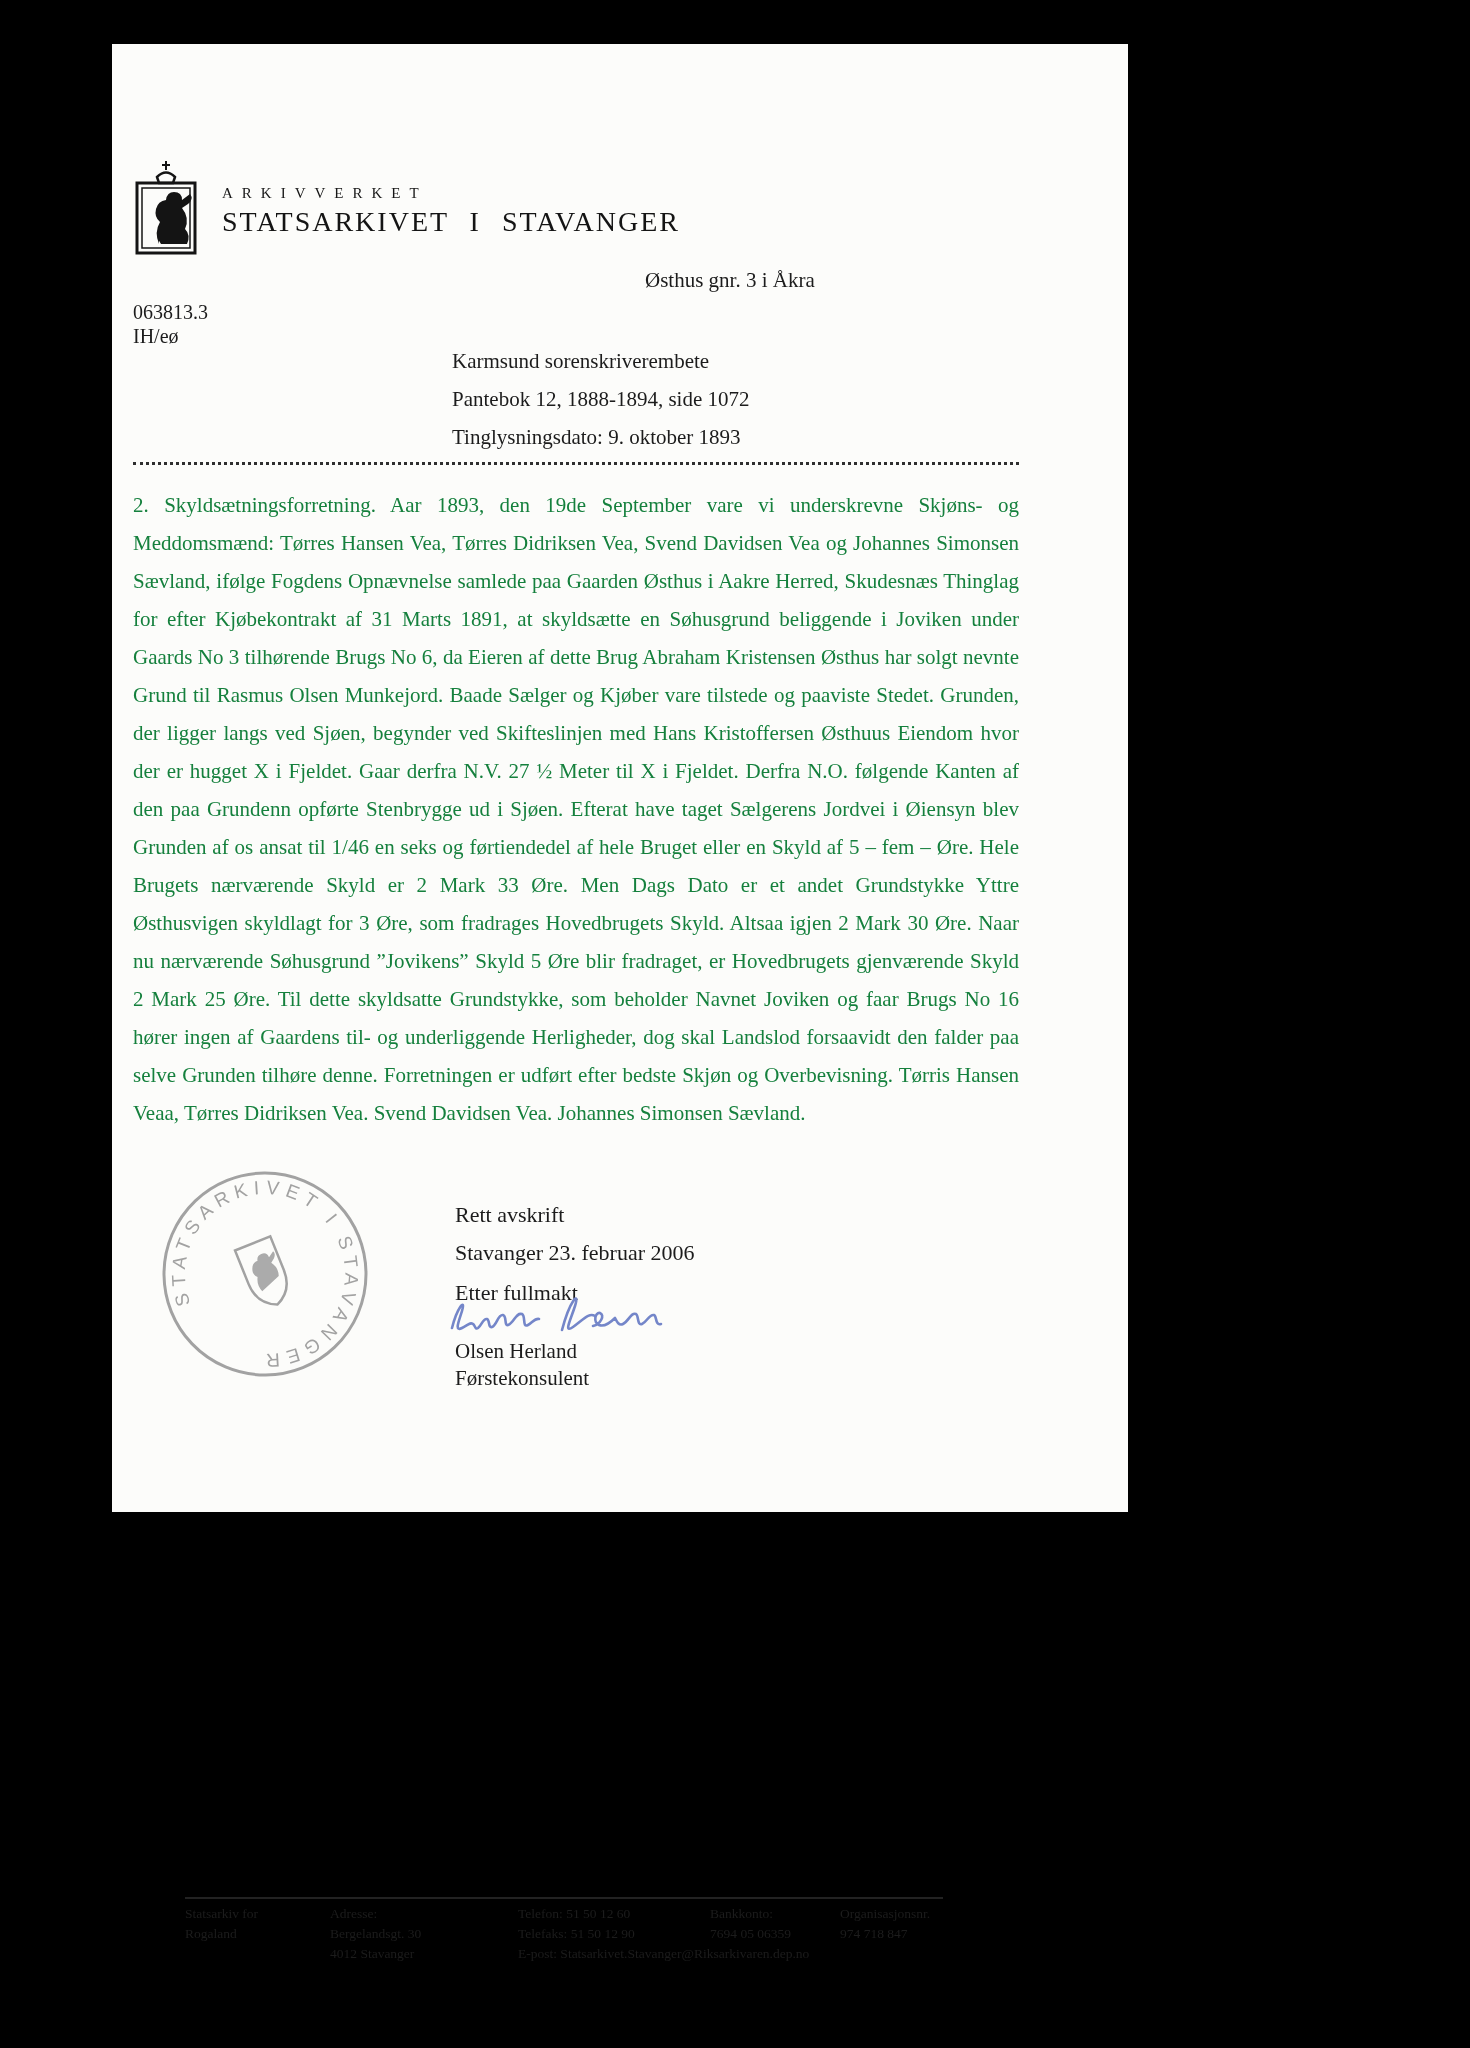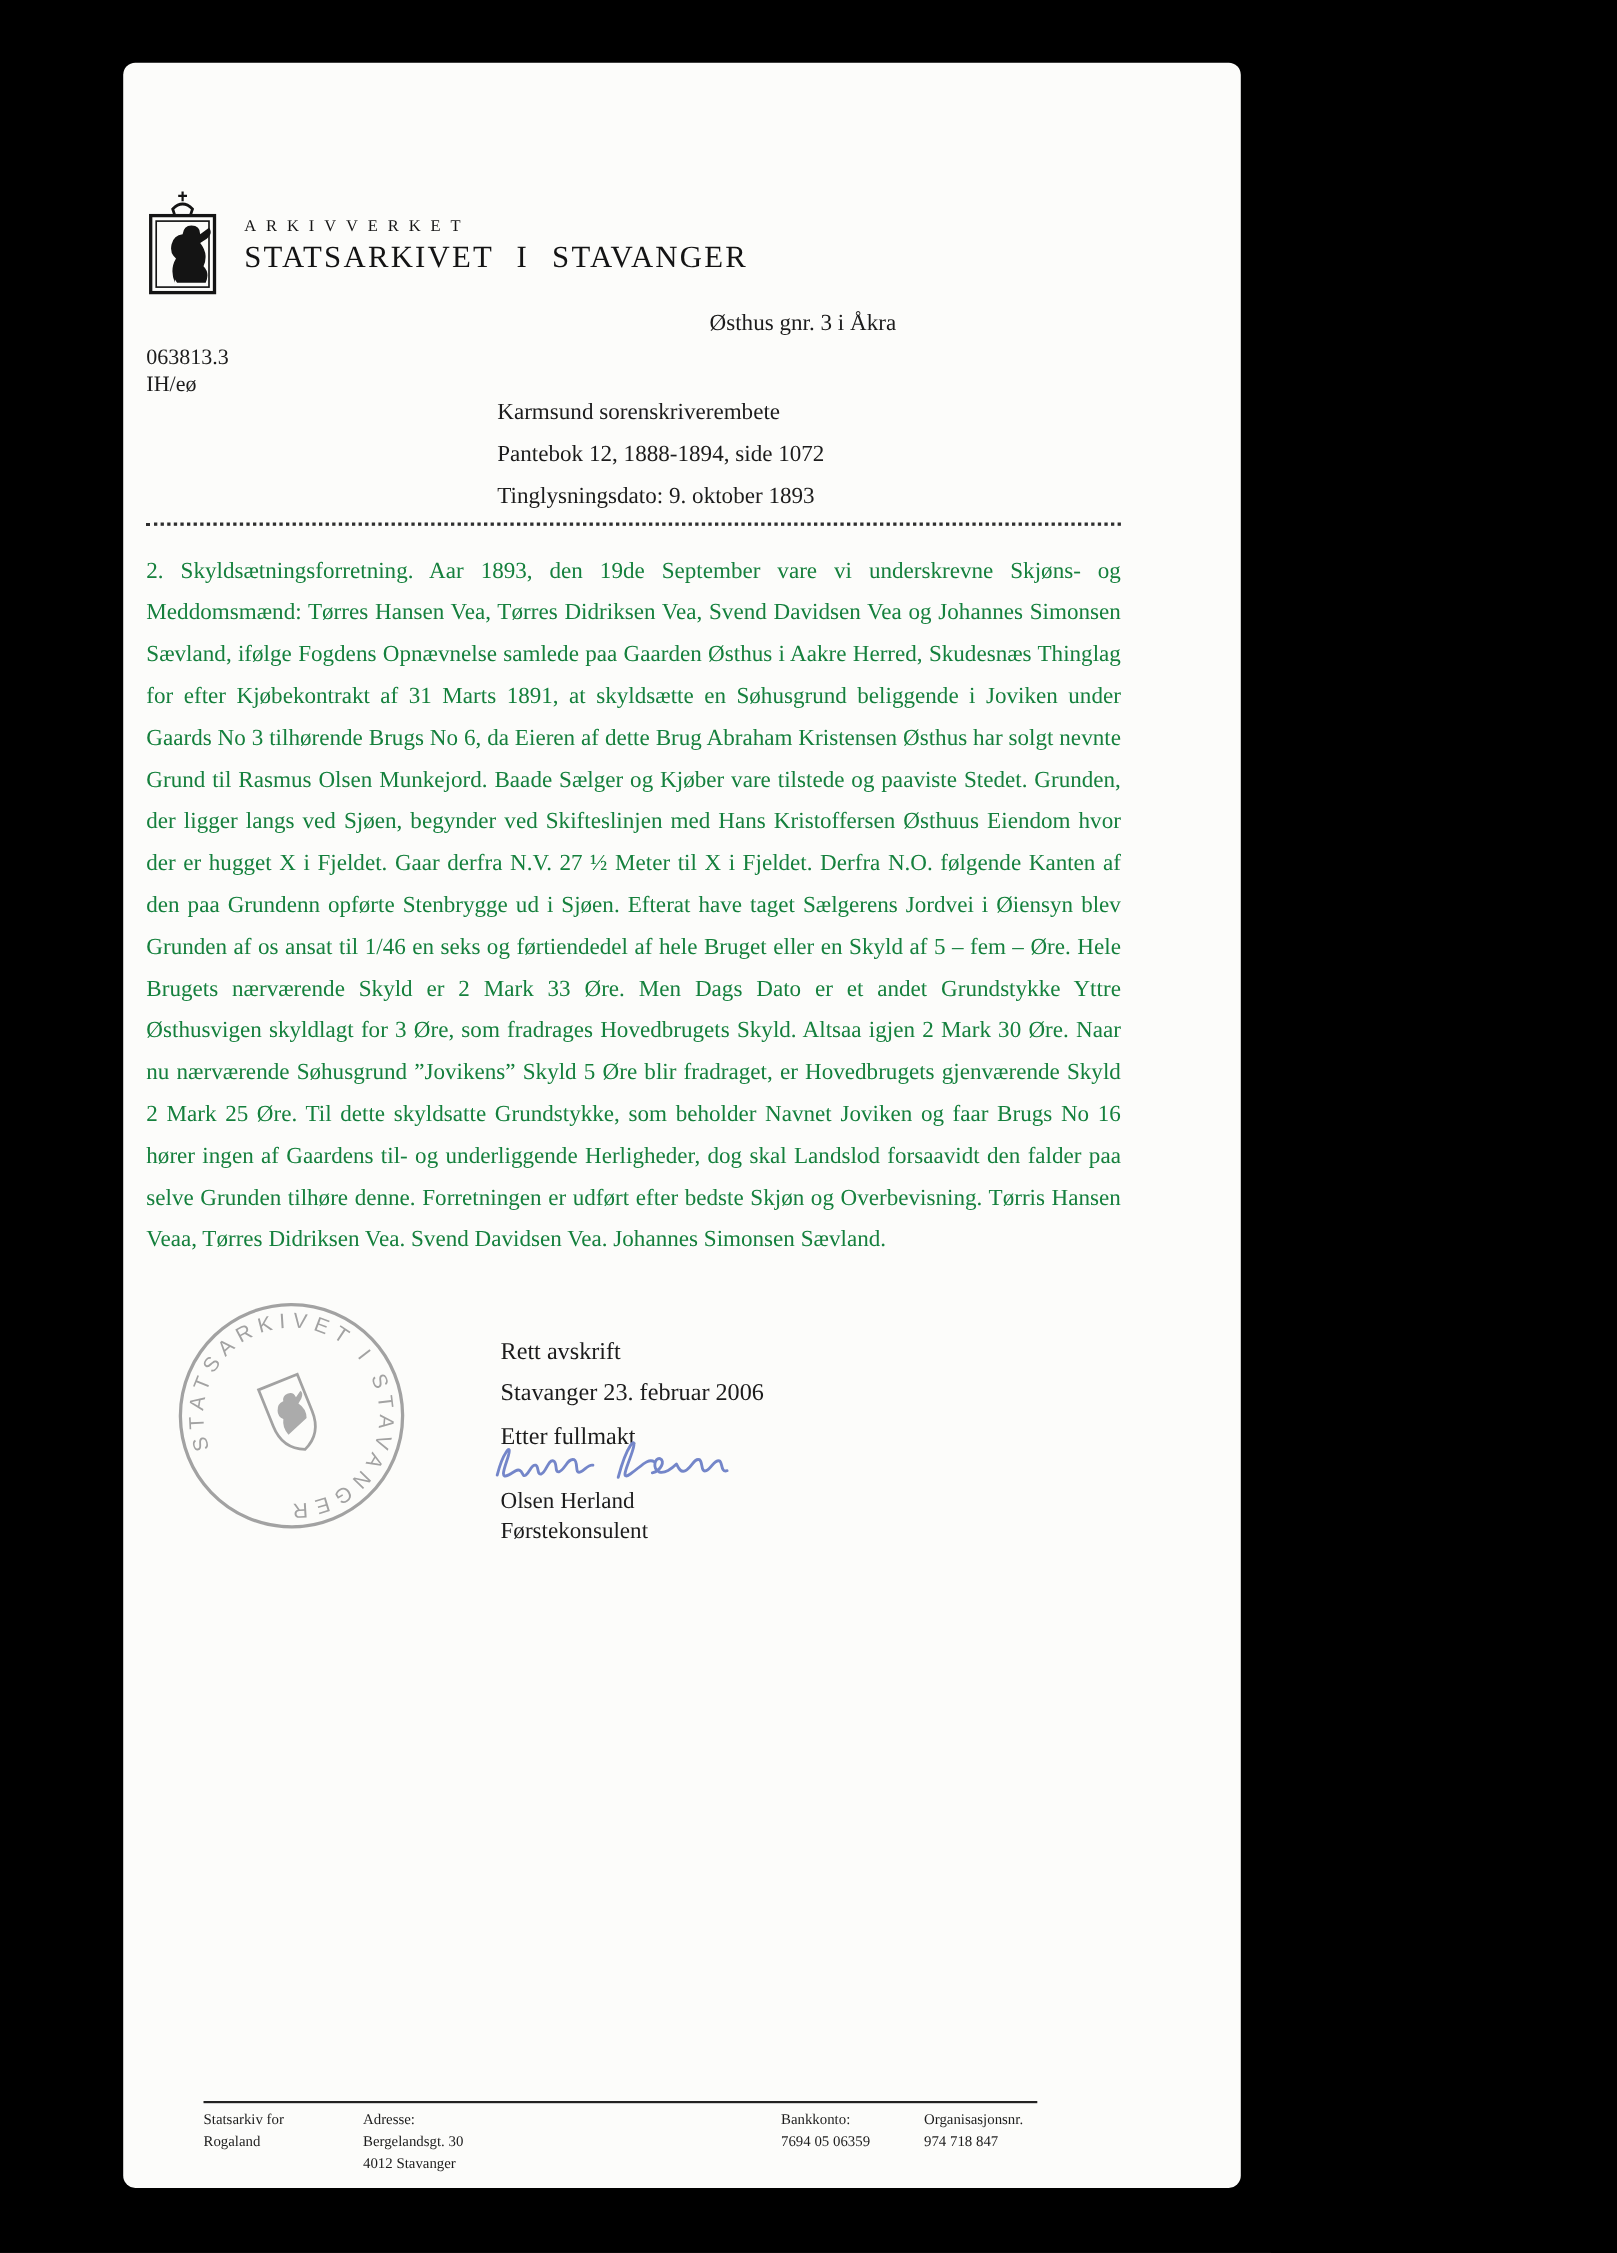--- a/index.html
+++ b/index.html
@@ -1,22 +1,21 @@
 <!DOCTYPE html>
 <html><head>
 <meta charset="utf-8">
 <style>
   * { margin:0; padding:0; box-sizing:border-box; }
   html, body { width:1470px; height:2048px; background:#000; overflow:hidden; }
   body { position:relative; font-family:"Liberation Serif", serif; color:#1c1c1c; }
 
   .paper {
-    position:absolute; left:112px; top:57px; width:1016px; height:1932px;
+    position:absolute; left:112px; top:44px; width:1016px; height:1468px;
     background:#fcfcfa;
-    border-radius:11px;
   }
   .abs { position:absolute; }
 
   
   .agency-small {
     left:110px; top:141px; font-size:15px; letter-spacing:9px;
     font-family:"Liberation Serif", serif; color:#161616;
   }
   .institution {
     left:110px; top:162px; font-size:28px; letter-spacing:2px; word-spacing:12px;
@@ -125,20 +124,25 @@
     <div>Statsarkiv for</div>
     <div>Rogaland</div>
   </div>
 
   <div class="abs fcol fc2">
     <div>Adresse:</div>
     <div>Bergelandsgt. 30</div>
     <div>4012 Stavanger</div>
   </div>
 
+  <div class="abs fcol fc3">
+    <div>Telefon: 51 50 12 60</div>
+    <div>Telefaks: 51 50 12 90</div>
+    <div>E-post: Statsarkivet.Stavanger@Riksarkivaren.dep.no</div>
+  </div>
 
   <div class="abs fcol fc4">
     <div>Bankkonto:</div>
     <div>7694 05 06359</div>
   </div>
 
   <div class="abs fcol fc5">
     <div>Organisasjonsnr.</div>
     <div>974 718 847</div>
   </div>

